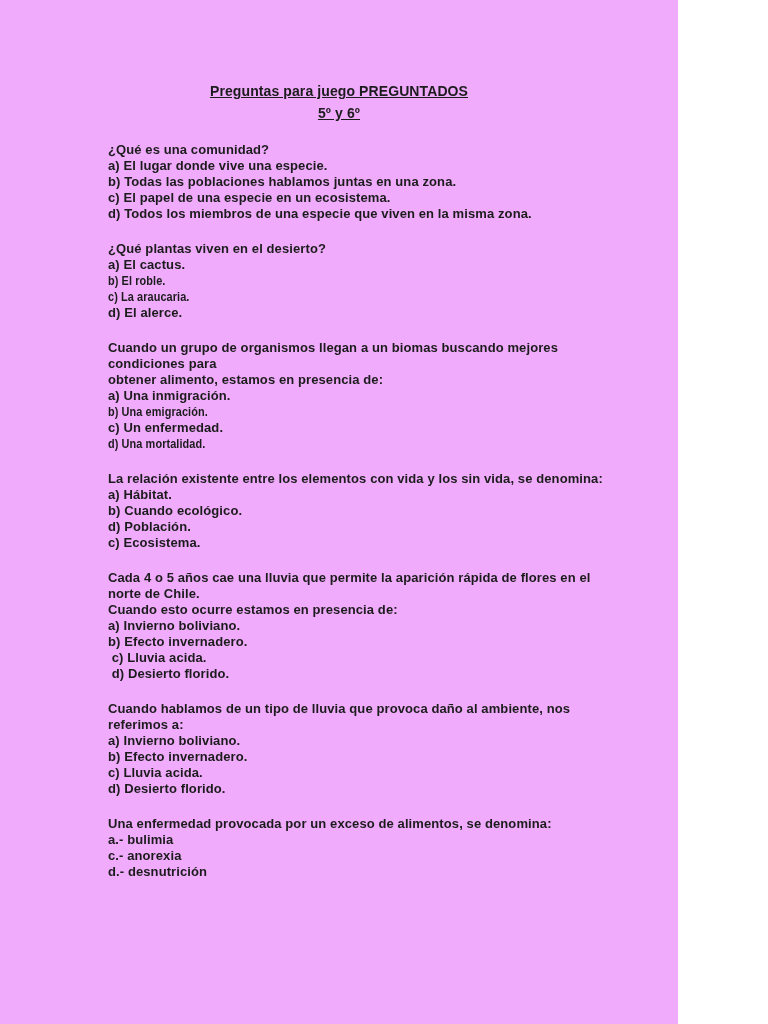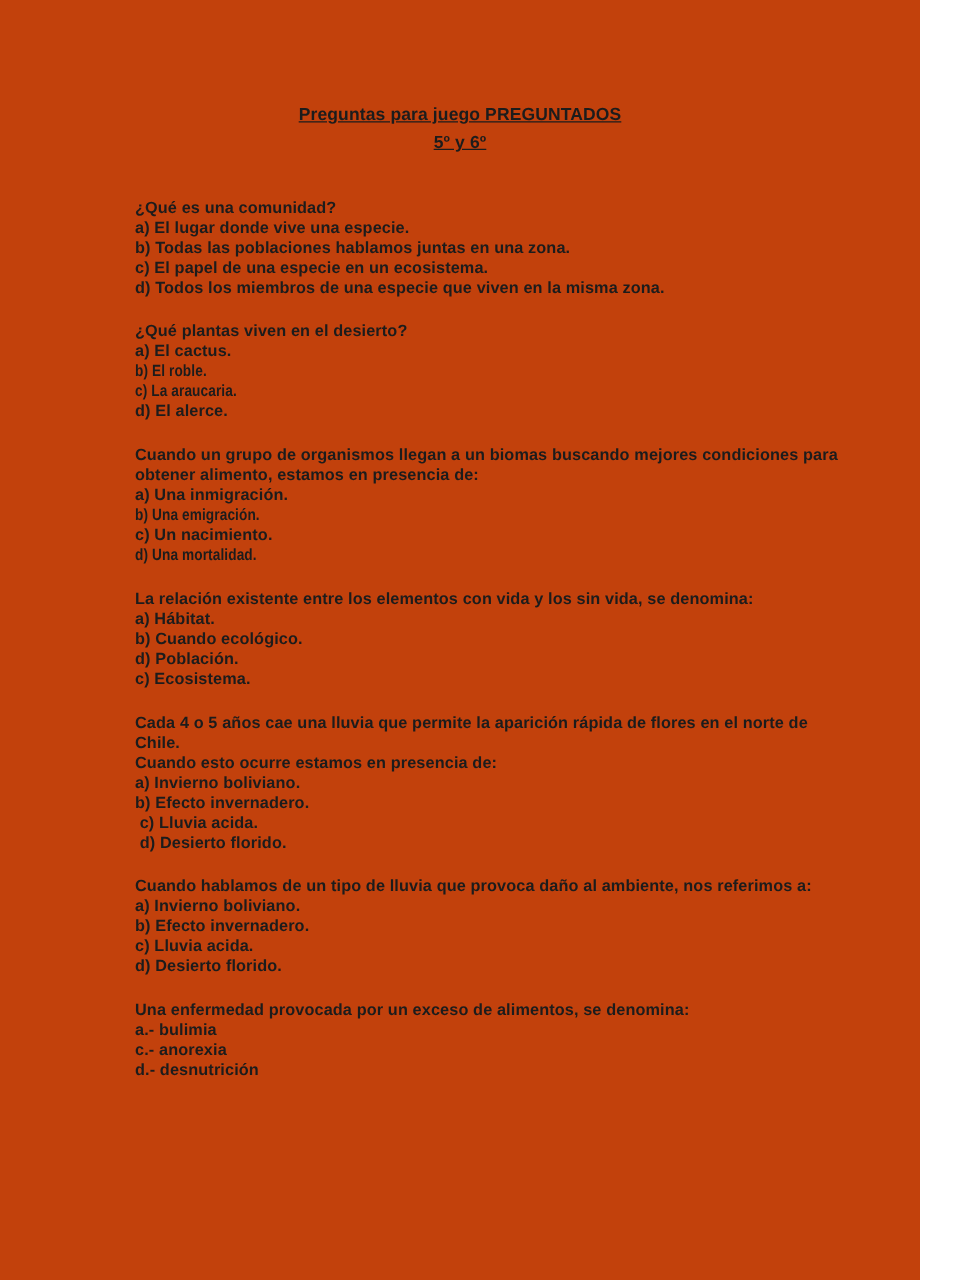--- a/index.html
+++ b/index.html
@@ -1,38 +1,38 @@
 <!DOCTYPE html>
 <html><head>
 <meta charset="utf-8">
 <style>
   html, body { margin: 0; padding: 0; background: #ffffff; }
   .page {
     position: relative;
-    width: 736px;
+    width: 678px;
     height: 1024px;
-    background: #c2410c;
+    background: #f0abfc;
     font-family: "Liberation Sans", sans-serif;
     color: #1c1c1c;
     overflow: hidden;
     box-sizing: border-box;
   }
   .doc-header {
     padding-top: 80px;
     text-align: center;
   }
   .doc-title {
     font-size: 14px;
     font-weight: 700;
     line-height: 22px;
     text-decoration: underline;
     letter-spacing: 0.1px;
   }
   .doc-body {
-    margin-top: 34px;
+    margin-top: 18px;
     padding-left: 108px;
     padding-right: 56px;
   }
   .question-block {
     margin: 0 0 19px 0;
   }
   .prompt-line {
     font-size: 13px;
     font-weight: 700;
     line-height: 16px;
@@ -77,21 +77,21 @@
       <div class="option-line condensed">b) El roble.</div>
       <div class="option-line condensed">c) La araucaria.</div>
       <div class="option-line">d) El alerce.</div>
     </div>
 
     <div class="question-block">
       <div class="prompt-line">Cuando un grupo de organismos llegan a un biomas buscando mejores condiciones para</div>
       <div class="prompt-line">obtener alimento, estamos en presencia de:</div>
       <div class="option-line">a) Una inmigración.</div>
       <div class="option-line condensed">b) Una emigración.</div>
-      <div class="option-line">c) Un nacimiento.</div>
+      <div class="option-line">c) Un enfermedad.</div>
       <div class="option-line condensed">d) Una mortalidad.</div>
     </div>
 
     <div class="question-block">
       <div class="prompt-line">La relación existente entre los elementos con vida y los sin vida, se denomina:</div>
       <div class="option-line">a) Hábitat.</div>
       <div class="option-line">b) Cuando ecológico.</div>
       <div class="option-line">d) Población.</div>
       <div class="option-line">c) Ecosistema.</div>
     </div>

